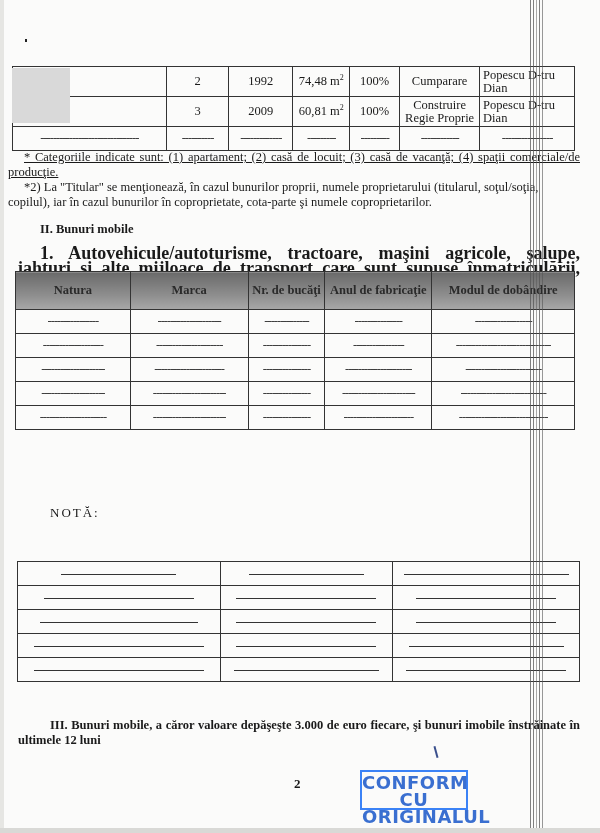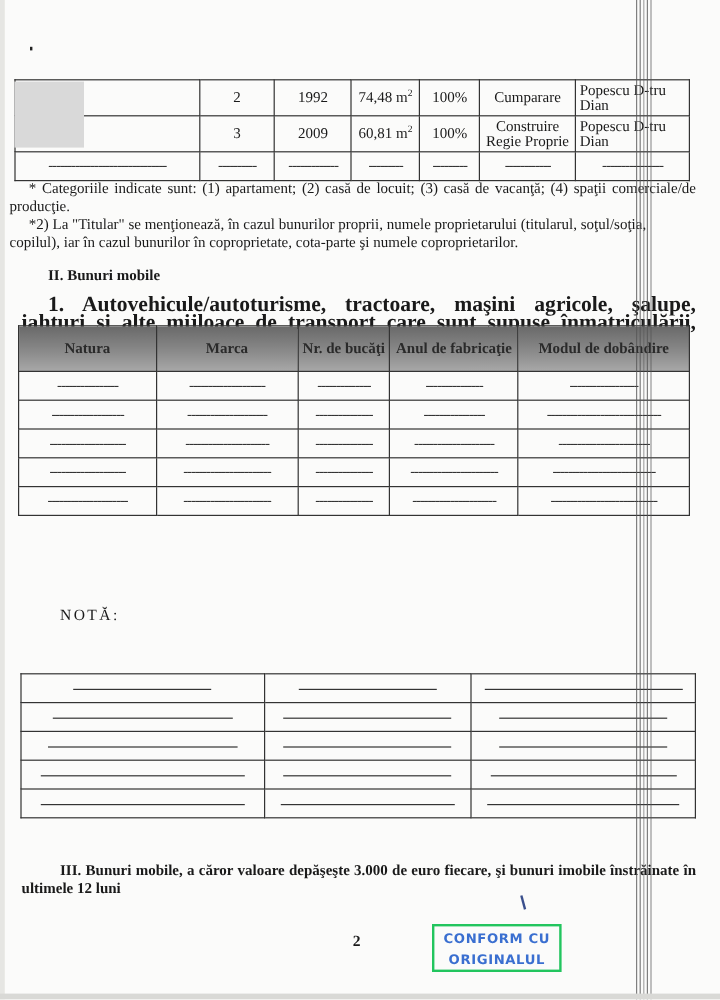--- a/index.html
+++ b/index.html
@@ -41,23 +41,23 @@
     .t3 { left: 17px; top: 561px; width: 563px; }
     .t3 th { height: 26px; background: linear-gradient(90deg, #444 0%, #8a8a8a 40%, #b5b5b5 75%, #cfcfcf 100%); color: #1f1f1f; font-weight: bold; font-size: 12.5px; }
     .t3 td { height: 24px; }
     .line { display: inline-block; height: 1px; background: #333; vertical-align: middle; }
 
     .scanlines { position: absolute; left: 530px; top: 0; width: 14px; height: 833px; pointer-events: none; }
     .scanlines div { position: absolute; top: 0; height: 833px; width: 1px; background: #555; opacity: 0.75; }
 
     .stamp {
       position: absolute; left: 360px; top: 770px; width: 108px; height: 40px;
-      border: 2px solid #22c55e; color: #3a6fd0;
+      border: 2px solid #3b82f6; color: #3a6fd0;
       font-family: "DejaVu Sans", "Liberation Sans", sans-serif; font-weight: bold;
-      font-size: 11px; text-align: center; line-height: 17px; padding-top: 2px; letter-spacing: 0.5px;
+      font-size: 18px; text-align: center; line-height: 17px; padding-top: 2px; letter-spacing: 0.5px;
     }
     .pageno { position: absolute; left: 294px; top: 776px; font-weight: bold; font-size: 13px; }
     .sigmark { position: absolute; left: 435px; top: 746px; width: 2px; height: 12px; background: #3a4f8c; transform: rotate(-15deg); }
   </style>
 </head>
 <body>
 
 <div class="page">
   <div class="left-edge"></div>
   <div class="speck"></div>
@@ -97,21 +97,21 @@
       <td class="dashes">-------------</td>
       <td class="dashes">---------</td>
       <td class="dashes">---------</td>
       <td class="dashes">------------</td>
       <td class="dashes">----------------</td>
     </tr>
   </tbody>
     </table>
   <div class="redact"></div>
 
-  <div class="p" style="left:8px; top:150px; width:572px; text-indent:16px; text-align:justify;">* Categoriile indicate sunt: (1) apartament; (2) casă de locuit; (3) casă de vacanţă; (4) spaţii comerciale/de producţie.</div>
+  <div class="p" style="left:8px; top:150px; width:572px; text-indent:16px; text-align:justify;text-decoration:underline;">* Categoriile indicate sunt: (1) apartament; (2) casă de locuit; (3) casă de vacanţă; (4) spaţii comerciale/de producţie.</div>
   <div class="p" style="left:8px; top:180px; width:572px; text-indent:16px;">*2) La "Titular" se menţionează, în cazul bunurilor proprii, numele proprietarului (titularul, soţul/soţia, copilul), iar în cazul bunurilor în coproprietate, cota-parte şi numele coproprietarilor.</div>
 
   <div class="p b" style="left:40px; top:222px;">II. Bunuri mobile</div>
   <div class="p b" style="left:18px; top:246px; width:562px; text-indent:22px; text-align:justify; font-size:18px;">1. Autovehicule/autoturisme, tractoare, maşini agricole, şalupe, iahturi şi alte mijloace de transport care sunt supuse înmatriculării, potrivit legii</div>
 
   <table class="t2">
     <colgroup>
       <col style="width:115px">
         <col style="width:118px">
         <col style="width:77px">

